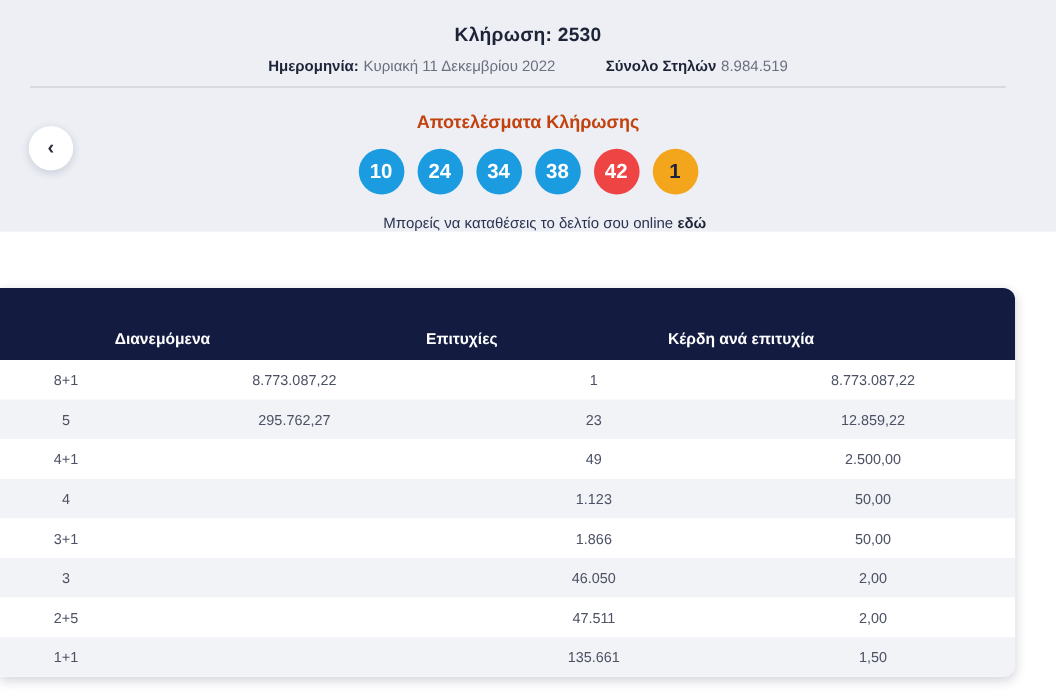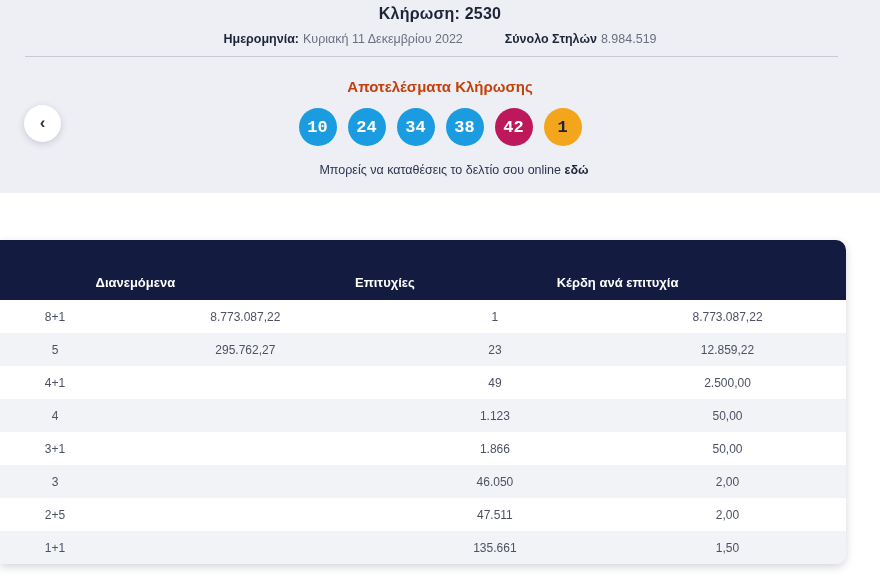--- a/index.html
+++ b/index.html
@@ -9,21 +9,21 @@
     font-family: "Liberation Sans", "DejaVu Sans", sans-serif;
     overflow: hidden;
   }
   
   .banner {
     position: relative;
     width: 880px; height: 193px;
     background: #edeff5;
   }
   .draw-title {
-    padding-top: 5px;
+    padding-top: 21px;
     text-align: center;
     font-size: 16px; font-weight: bold;
     color: #1e2438;
     letter-spacing: 0.2px;
   }
   .draw-meta {
     margin-top: 9px;
     display: flex; justify-content: center; gap: 42px;
     font-size: 12.5px;
   }
@@ -40,21 +40,21 @@
     font-size: 15px; font-weight: bold;
     color: #c2410c;
   }
   .balls-row {
     margin-top: 13px;
     display: flex; justify-content: center; align-items: center; gap: 11px;
   }
   .ball {
     width: 38px; height: 38px; border-radius: 50%;
     display: flex; align-items: center; justify-content: center;
-    font-size: 17px; font-weight: bold; color: #ffffff; font-family: Liberation Mono, monospace;
+    font-size: 17px; font-weight: bold; color: #ffffff;
   }
   .ball.bonus { color: #1b2240; }
   .cta-line {
     margin-top: 17px;
     text-align: center;
     font-size: 12.5px;
     color: #2c3350;
     margin-left: 28px;
   }
   .cta-link { font-weight: bold; color: #1e2438; cursor: pointer; }
@@ -124,21 +124,21 @@
   </div>
   <div class="divider"></div>
 
   <div class="results-heading">Αποτελέσματα Κλήρωσης</div>
 
   <div class="balls-row">
       <div class="ball" style="background: rgb(27, 156, 224);">10</div>
       <div class="ball" style="background: rgb(27, 156, 224);">24</div>
       <div class="ball" style="background: rgb(27, 156, 224);">34</div>
       <div class="ball" style="background: rgb(27, 156, 224);">38</div>
-      <div class="ball" style="background: #be185d;">42</div>
+      <div class="ball" style="background: #ef4444;">42</div>
       <div class="ball bonus" style="background: rgb(243, 165, 28);">1</div>
     </div>
 
   <div class="cta-line">
     <span>Μπορείς να καταθέσεις το δελτίο σου online</span>
     <span class="cta-link">εδώ</span>
   </div>
 
   <button class="prev-btn">
     <span class="chevron">‹</span>

